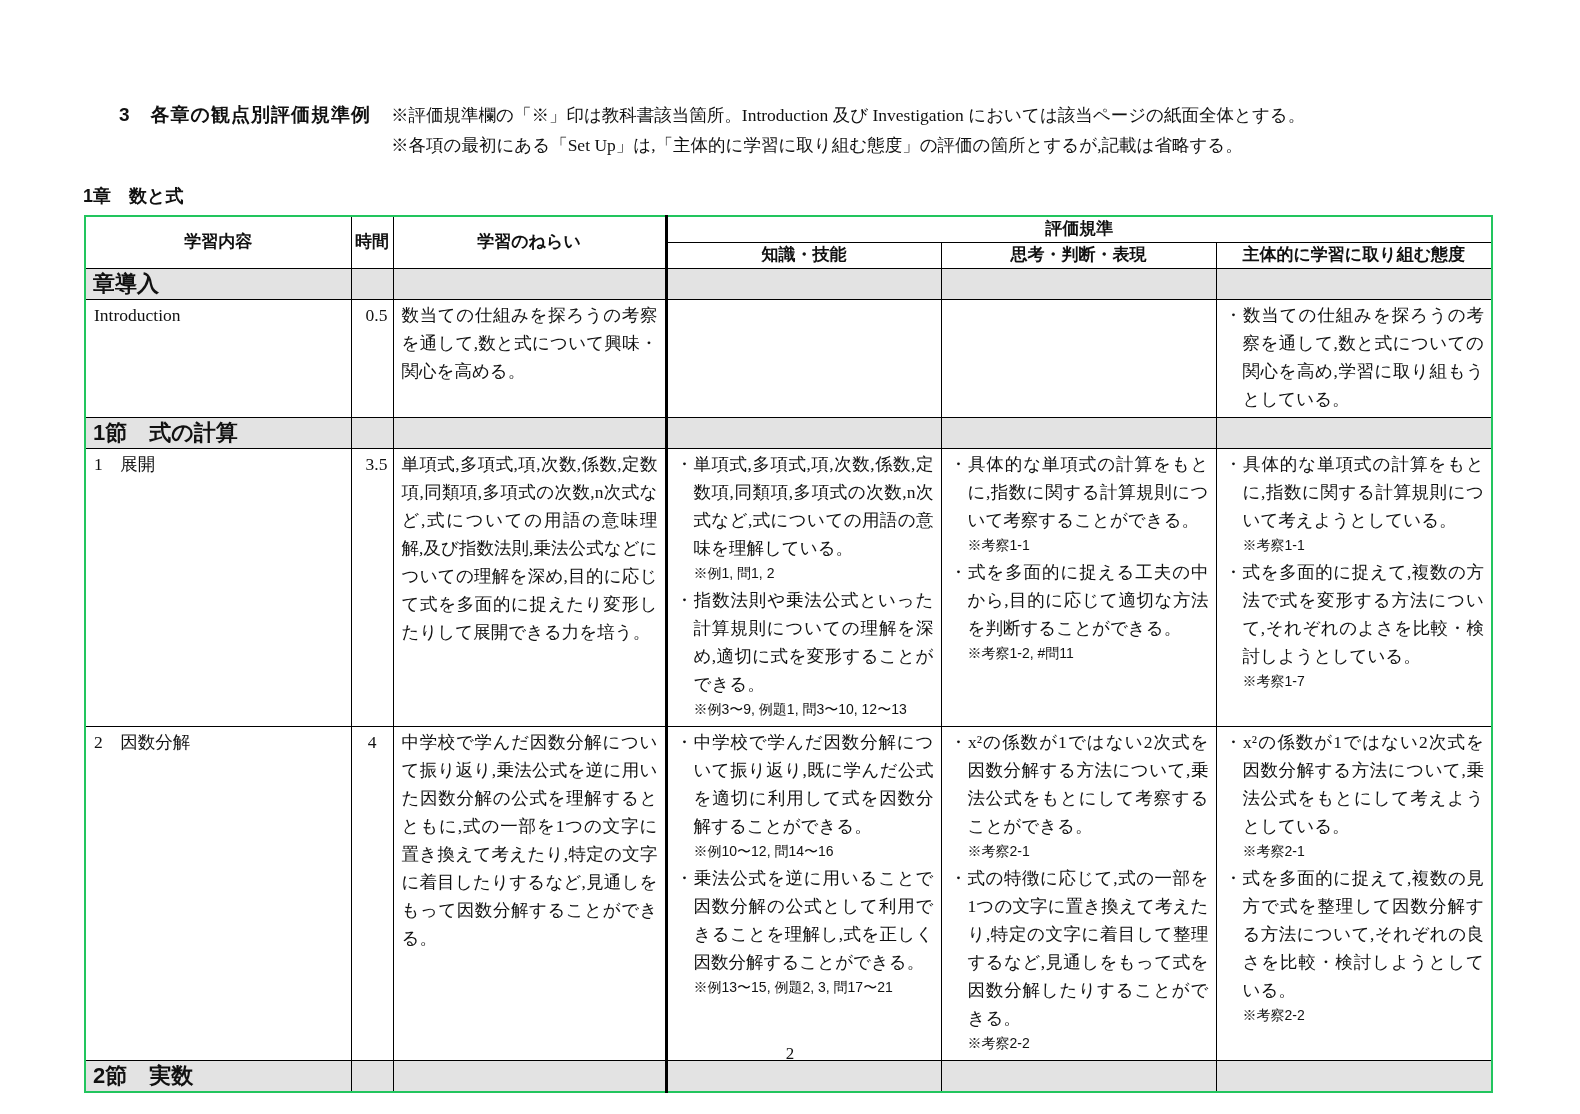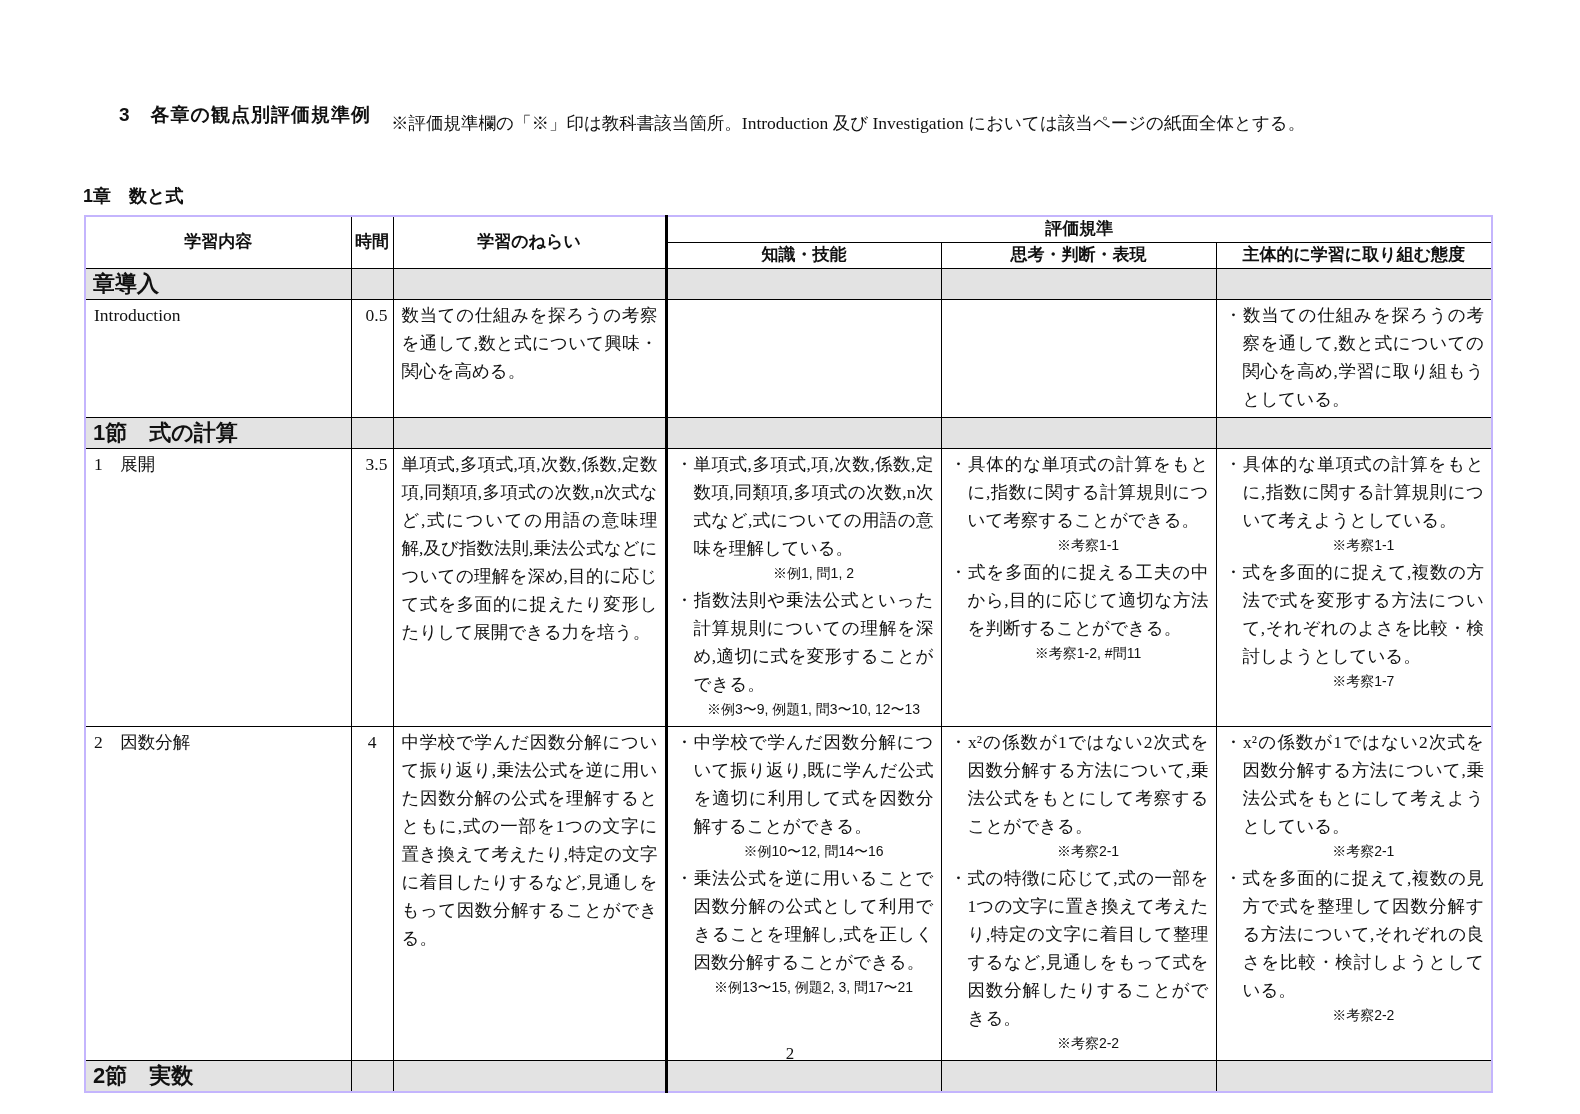--- a/index.html
+++ b/index.html
@@ -8,31 +8,31 @@
     font-family:"Liberation Serif", serif;color:#111;
     -webkit-font-smoothing:antialiased;
   }
   .title{
     position:absolute;left:83px;top:102px;
     font-family:"Liberation Sans", sans-serif;font-weight:bold;font-size:19px;
     letter-spacing:1px;
     margin-left:36px;
   }
   .notes{
-    position:absolute;left:391px;top:108px;width:1030px;
+    position:absolute;left:391px;top:100px;width:1030px;
     font-size:17.5px;line-height:30px;
   }
   .chapter{
     position:absolute;left:83px;top:184px;
     font-family:"Liberation Sans", sans-serif;font-weight:bold;font-size:18px;
   }
   table.grid{
     position:absolute;left:84px;top:215px;width:1407px;
     border-collapse:collapse;table-layout:fixed;
-    border:2px solid #c4b5fd;
+    border:2px solid #22c55e;
   }
   table.grid th, table.grid td{
     border:1px solid #000;overflow:hidden;box-sizing:border-box;
   }
   .thickL{border-left:3px solid #000 !important;}
   th{
     font-family:"Liberation Sans", sans-serif;font-weight:bold;font-size:17px;
     text-align:center;vertical-align:middle;background:#fff;padding:0 2px;line-height:22px;
   }
   tr.sec td{
@@ -45,34 +45,35 @@
     padding:1px 7px 4px 8px;
     margin-left:48px;
   }
   td.hours{
     vertical-align:top;text-align:center;font-size:17.5px;line-height:28px;padding:1px 14px;
   }
   .plain{text-align:justify;}
   .b{padding-left:18px;text-indent:-18px;text-align:justify;}
   .n{
     font-family:"Liberation Sans", sans-serif;font-size:14px;line-height:21px;
-    padding-left:37px;text-indent:-19px;margin:1px 0 2px 0;text-align:center;
+    padding-left:37px;text-indent:-19px;margin:1px 0 2px 0;text-align:left;
   }
   .pageno{
     position:absolute;left:0;top:1044px;width:1580px;text-align:center;
     font-size:17px;
   }
 </style>
 </head>
 <body>
 
 <div class="title">3　各章の観点別評価規準例</div>
 
 <div class="notes">
   <div>※評価規準欄の「※」印は教科書該当箇所。Introduction 及び Investigation においては該当ページの紙面全体とする。</div>
+  <div>※各項の最初にある「Set Up」は,「主体的に学習に取り組む態度」の評価の箇所とするが,記載は省略する。</div>
 </div>
 
 <div class="chapter">1章　数と式</div>
 
 <table class="grid">
   <colgroup>
     <col style="width:266px">
       <col style="width:42px">
       <col style="width:273px">
     <col style="width:275px">

